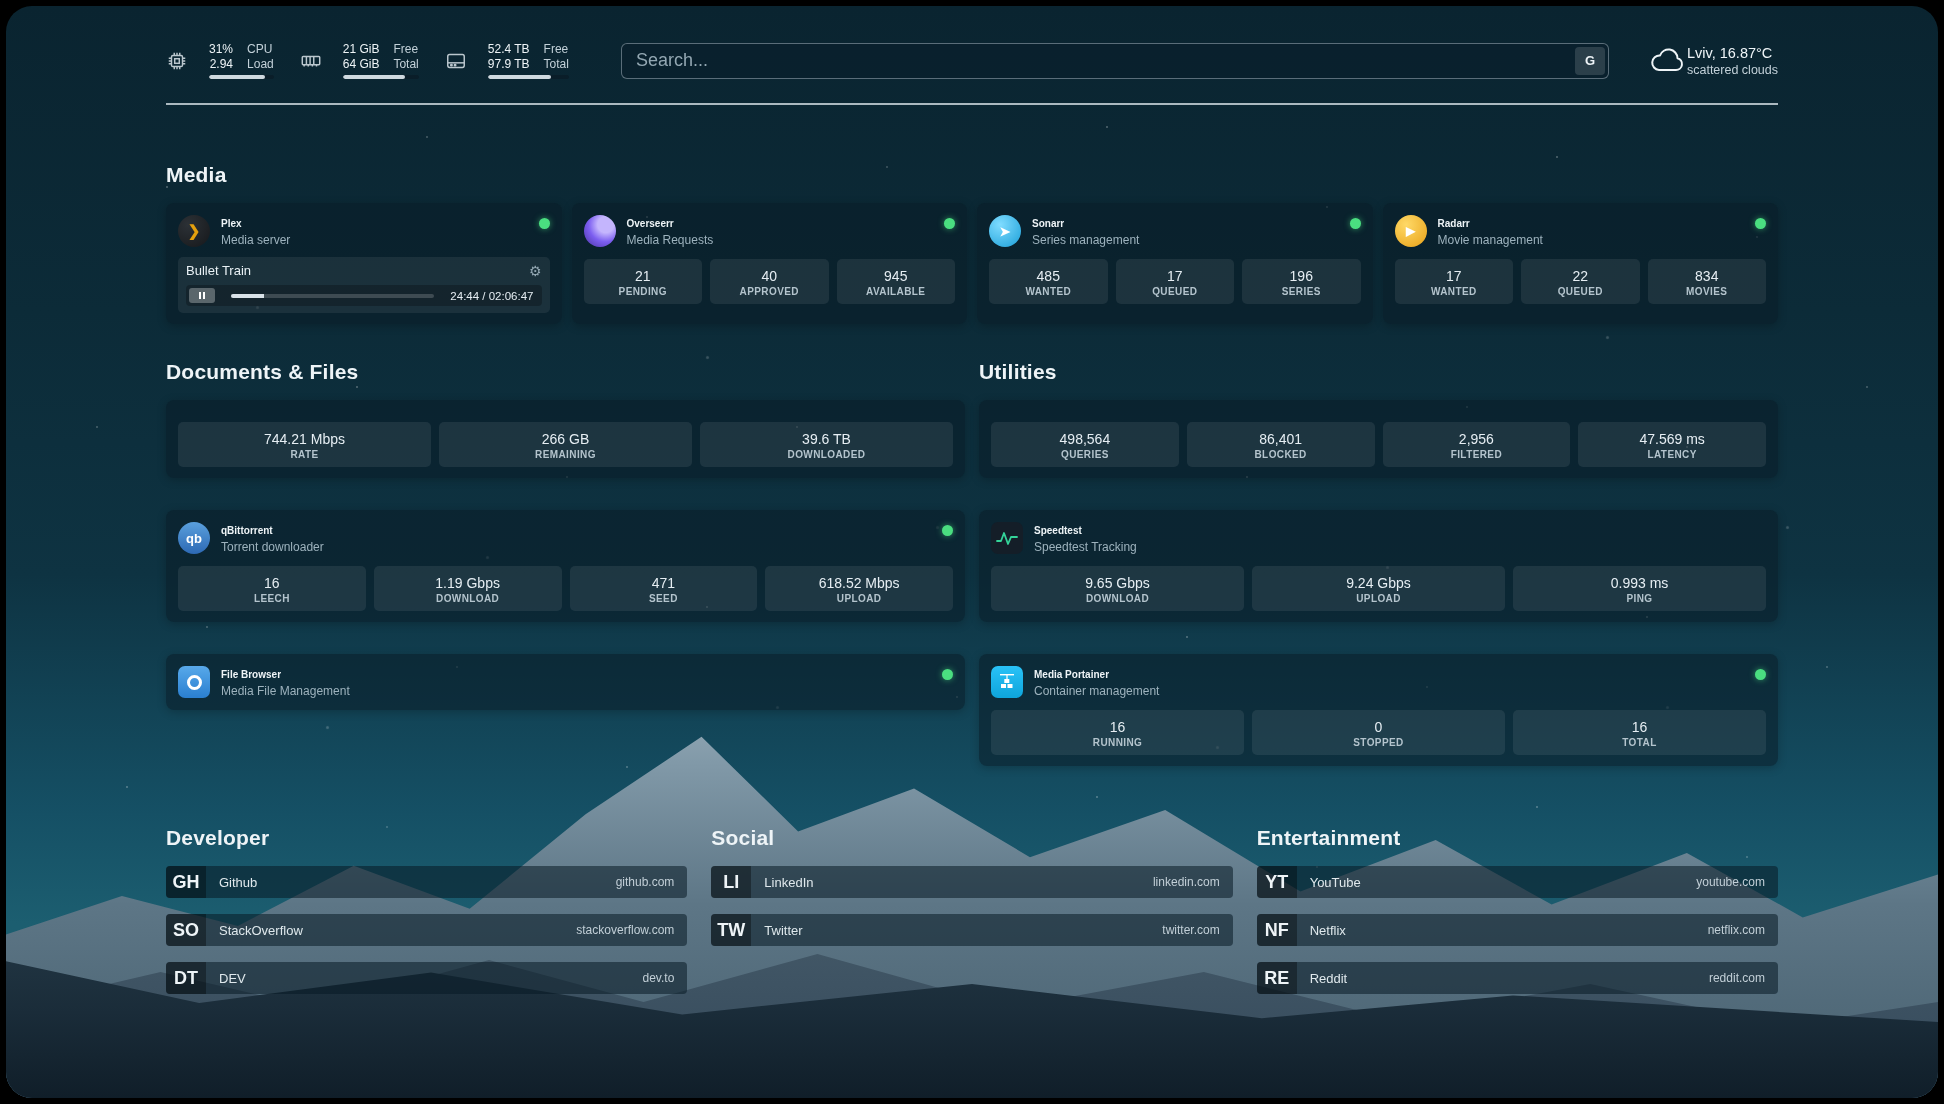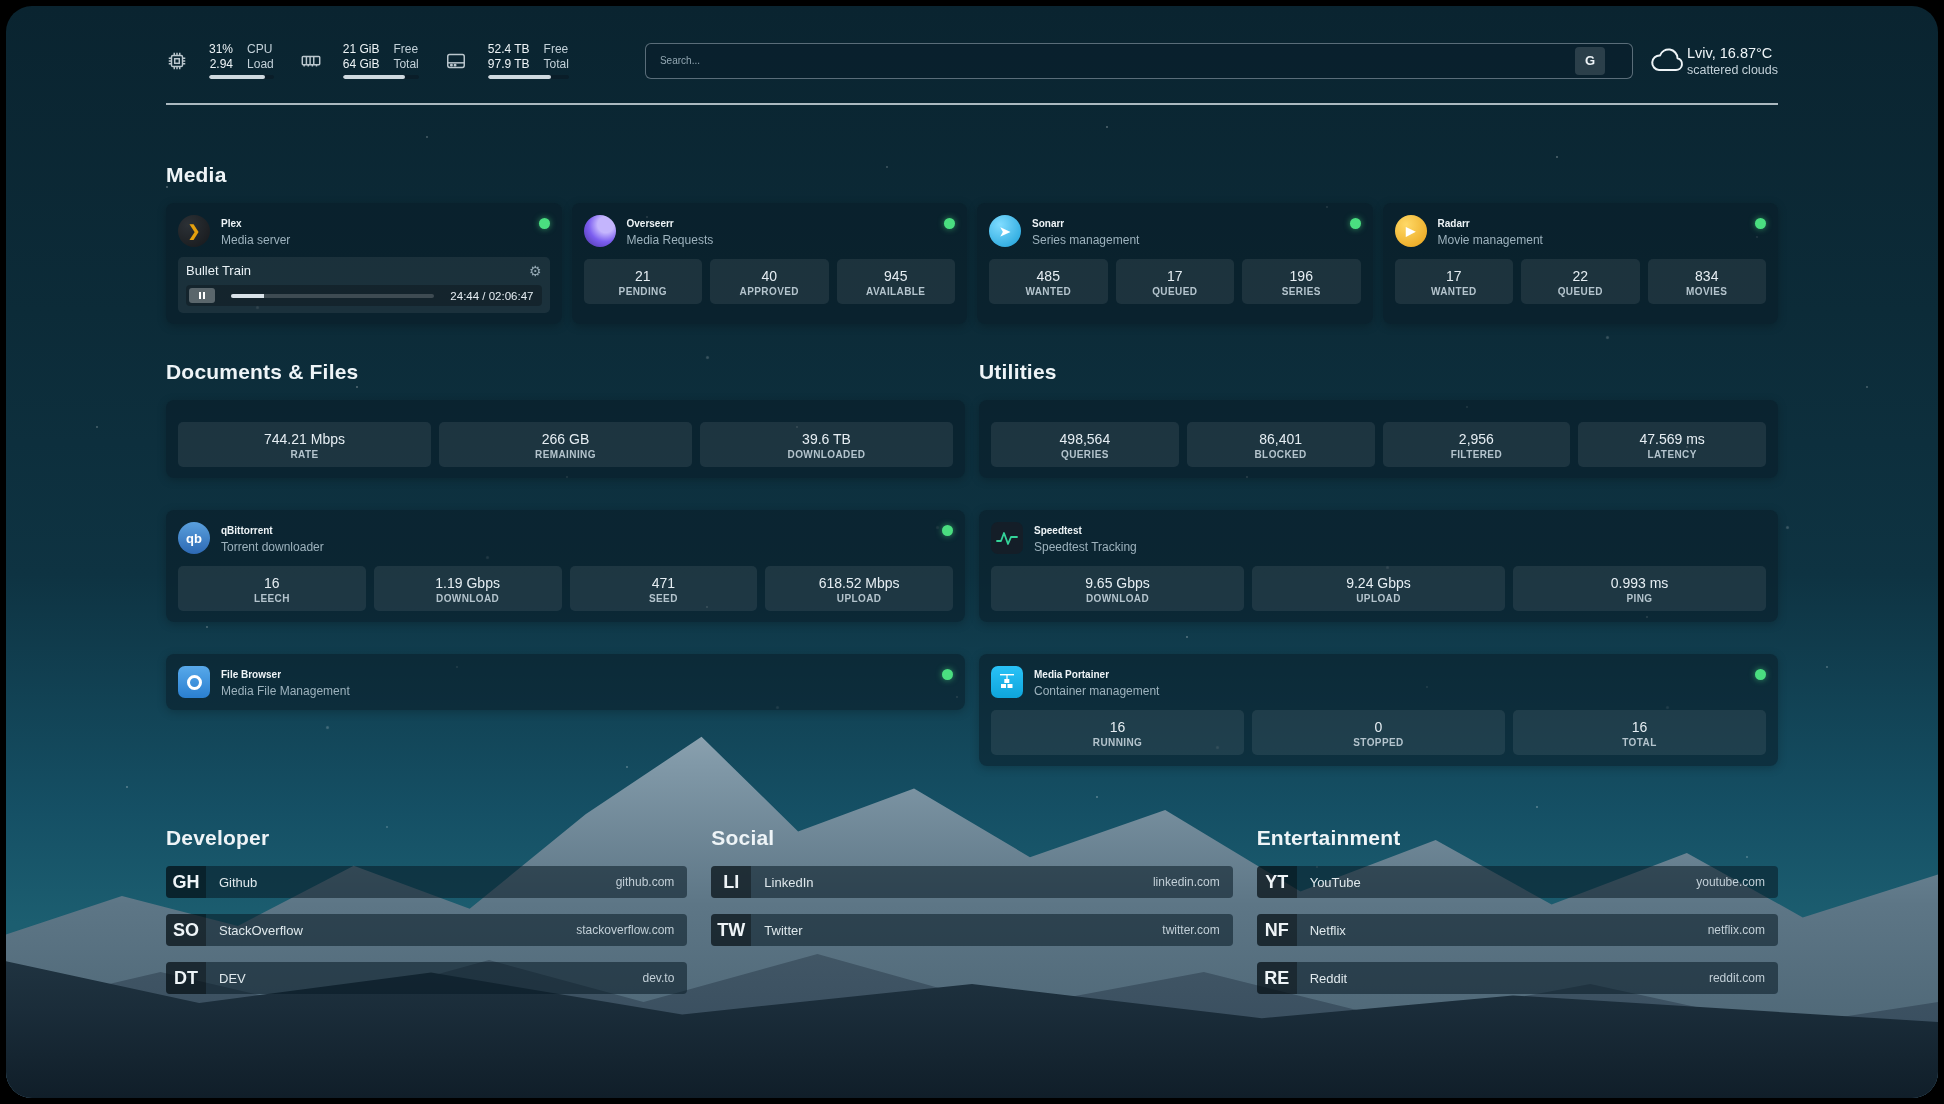--- a/index.html
+++ b/index.html
@@ -57,21 +57,21 @@
   .res-body { display:flex; flex-direction:column; gap:3px; }
   .res-rows { display:flex; gap:14px; }
   .res-col { display:flex; flex-direction:column; font-size:12px; line-height:15px; }
   .res-col.values { align-items:flex-end; color:#eef4f7; }
   .res-col.labels { color:#c3d1d9; }
   .res-bar { height:4px; width:100%; background:rgba(10,25,35,.6); border-radius:2px; overflow:hidden; }
   .res-fill { height:100%; background:#cfd9df; border-radius:2px; }
 
   .search-wrap { flex:1; margin:0 40px 0 52px; position:relative; }
   .search-input { width:100%; height:36px; background:rgba(10,30,42,.55); border:1px solid rgba(190,205,215,.45);
-    border-radius:6px; color:#eef4f7; font-size:10px; padding:0 68px 0 14px; outline:none; font-family:"Liberation Sans", sans-serif;margin-left:24px; }
+    border-radius:6px; color:#eef4f7; font-size:18px; padding:0 68px 0 14px; outline:none; font-family:"Liberation Sans", sans-serif; }
   .search-input::placeholder { color:#93a7b2; }
   .search-provider { position:absolute; right:4px; top:4px; width:30px; height:28px; background:rgba(255,255,255,.14);
     border-radius:4px; color:#eef4f7; font-size:13px; font-weight:bold; display:flex; align-items:center; justify-content:center; cursor:pointer; }
 
   .weather { display:flex; align-items:center; color:#eef4f7; }
   .weather-icon { width:38px; height:30px; }
   .weather-text { display:flex; flex-direction:column; }
   .weather-loc { font-size:14.5px; line-height:18px; }
   .weather-cond { font-size:12.5px; color:#c3d1d9; line-height:16px; }
 

